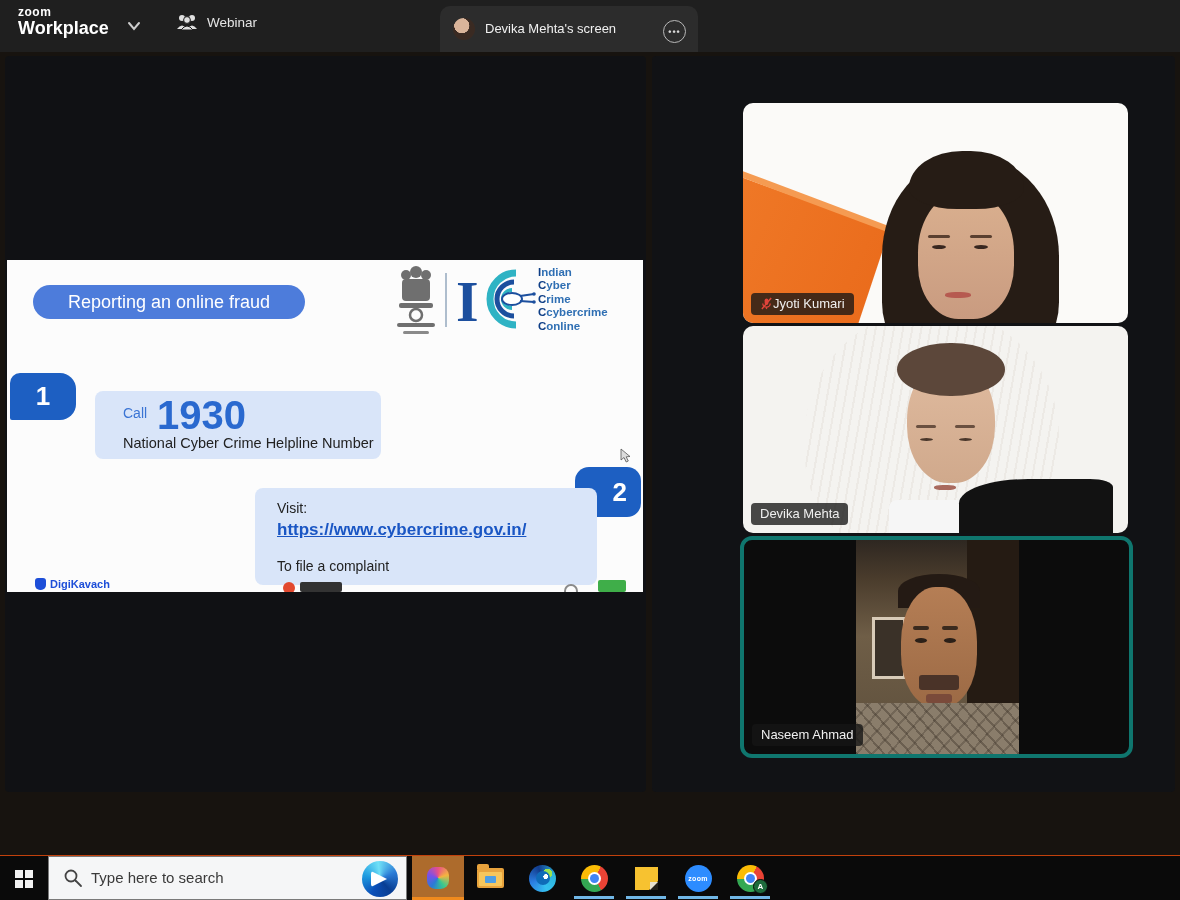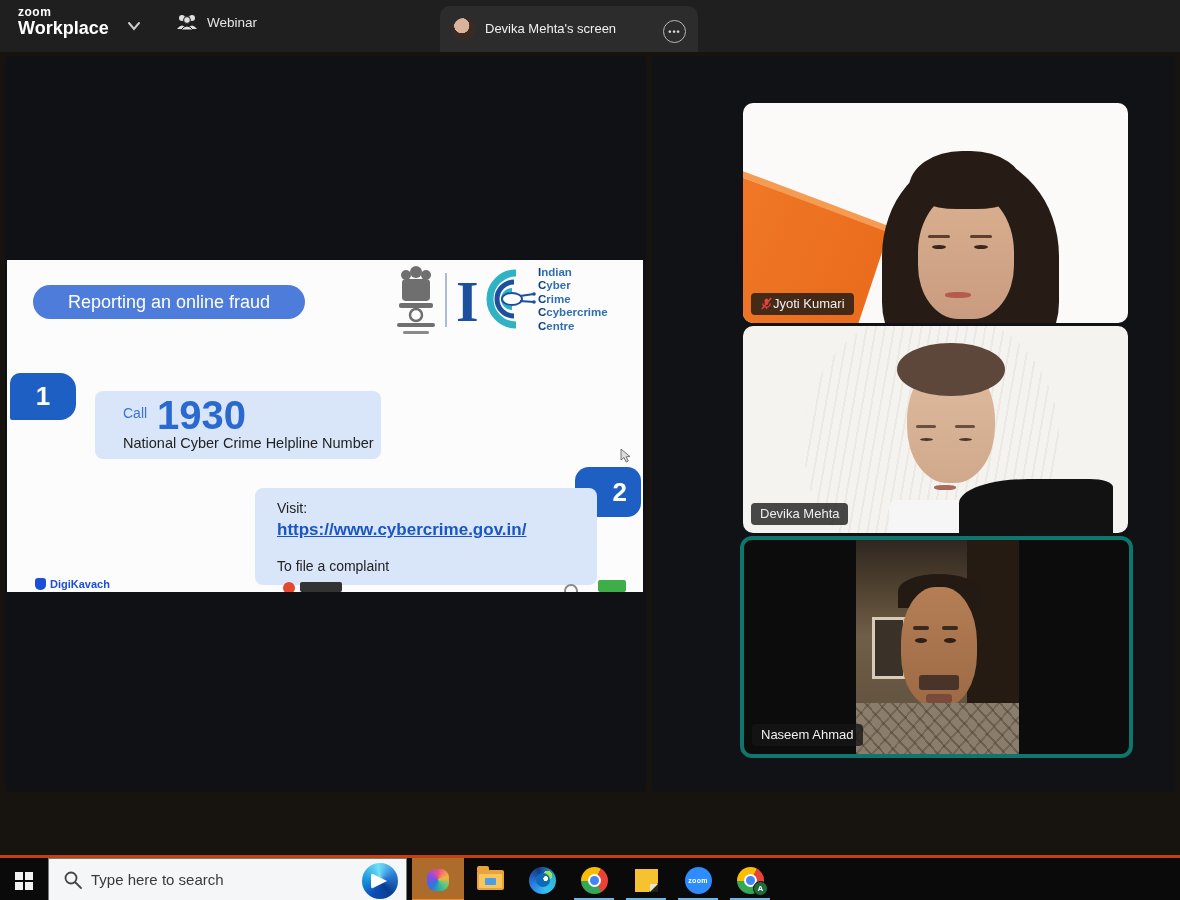--- a/index.html
+++ b/index.html
@@ -95,21 +95,21 @@
   .n-brow{position:absolute;width:16px;height:4px;background:#3a2a1e;border-radius:2px;top:40%;}
   .n-eye{position:absolute;width:12px;height:5px;background:#2c2018;border-radius:50%;top:46%;}
   .n-mustache{position:absolute;left:39%;top:63%;width:24%;height:7%;background:#4a3328;border-radius:3px;}
   .n-mouth{position:absolute;left:43%;top:72%;width:16%;height:4%;background:#7a4a3a;border-radius:3px;}
   .n-shirt{position:absolute;left:0;bottom:0;width:100%;height:24%;background:#8a7d6b;}
   .n-plaid{position:absolute;inset:0;background:
       repeating-linear-gradient(48deg,rgba(60,50,40,.4) 0 2px,transparent 2px 10px),
       repeating-linear-gradient(-48deg,rgba(60,50,40,.3) 0 2px,transparent 2px 12px);}
 
   
-  .taskbar{position:absolute;left:0;top:855px;width:1180px;height:45px;background:#0a0a0a;border-top:3px solid #c2410c;box-sizing:border-box;}
+  .taskbar{position:absolute;left:0;top:855px;width:1180px;height:45px;background:#0a0a0a;border-top:1px solid #c2410c;box-sizing:border-box;}
   .start{position:absolute;left:0;top:0;width:48px;height:45px;display:flex;align-items:center;justify-content:center;}
   .win{display:grid;grid-template-columns:8px 8px;grid-template-rows:8px 8px;gap:2px;}
   .win div{background:#f2f2f2;}
   .searchbox{position:absolute;left:48px;top:0;width:359px;height:44px;background:#f5f6f7;border:1px solid #7a7a7a;box-sizing:border-box;}
   .search-text{position:absolute;left:42px;top:12px;font-size:15px;color:#3a3a3a;}
   .mag{position:absolute;left:14px;top:11px;}
   .swirl{position:absolute;right:8px;top:4px;width:36px;height:36px;border-radius:50%;
       background:conic-gradient(from 210deg,#0b4fb8,#1e9be0,#6fe0f7,#2a7bd6,#083d92,#0b4fb8);}
   .swirl::after{content:"";position:absolute;left:9px;top:10px;width:0;height:0;
       border-left:16px solid #fff;border-top:8px solid transparent;border-bottom:8px solid transparent;border-radius:3px;}
@@ -204,21 +204,21 @@
         <line x1="66" y1="34" x2="80" y2="35" stroke="#1c4f9e" stroke-width="2"></line>
         <circle cx="80" cy="27" r="1.8" fill="#1c4f9e"></circle>
           <circle cx="80" cy="35" r="1.8" fill="#1c4f9e"></circle>
       </svg>
 
       <div class="logo-text">
         <div><span class="ini">I</span><span>ndian</span></div>
         <div><span class="ini">C</span><span>yber</span></div>
         <div><span class="ini">C</span><span>rime</span></div>
         <div><span class="ini">C</span><span>cybercrime</span></div>
-        <div><span class="ini">C</span><span>entre</span></div>
+        <div><span class="ini">C</span><span>online</span></div>
       </div>
 
       <div class="step-tab step1-tab">1</div>
       <div class="info-box box1">
         <span class="call">Call</span>
         <span class="num">1930</span>
         <span class="sub">National Cyber Crime Helpline Number</span>
       </div>
 
       <div class="step-tab step2-tab">2</div>

